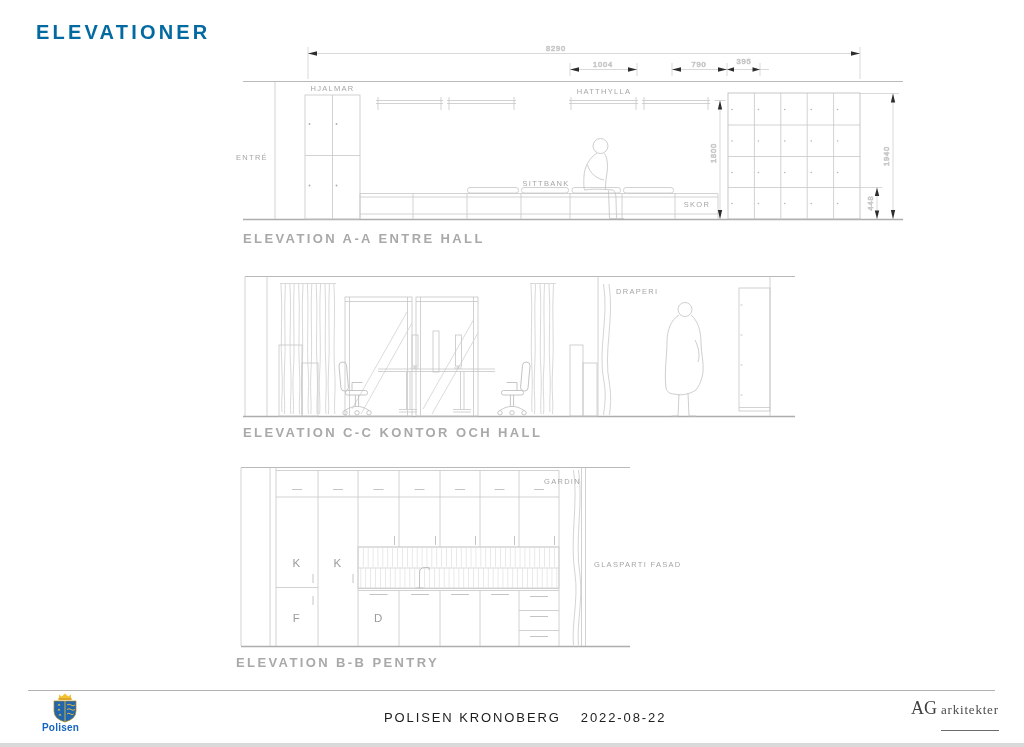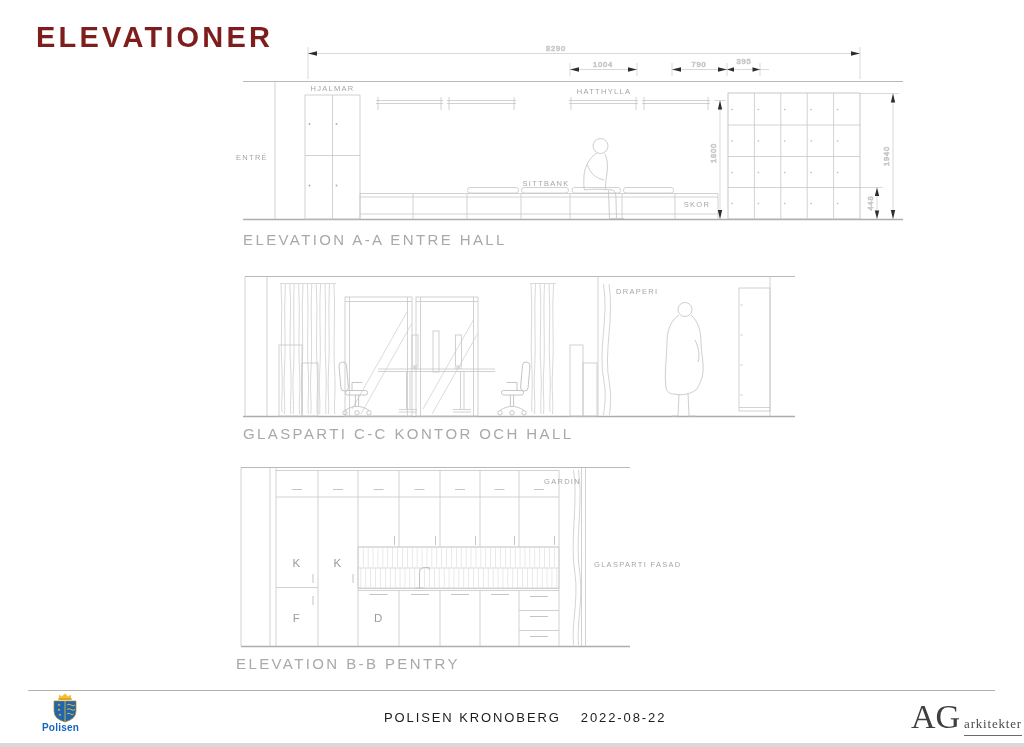--- a/index.html
+++ b/index.html
@@ -7,42 +7,42 @@
     width:1024px; height:747px; position:relative; background:#ffffff;
     font-family:"Liberation Sans", sans-serif; overflow:hidden;
   }
   .abs { position:absolute; }
   svg { display:block; overflow:visible; }
   svg text { font-family:"Liberation Sans", sans-serif; }
   .lbl  { font-size:7.5px; fill:#a6a6a6; letter-spacing:1.3px; }
   .dim  { font-size:7.5px; fill:#b8b8b8; letter-spacing:0.8px; }
   .big  { font-size:11.5px; fill:#9c9c9c; letter-spacing:0.5px; }
   .page-title {
-    position:absolute; left:36px; top:21px; font-size:29px; font-weight:600;
-    letter-spacing:3.2px; color:#7f1d1d; white-space:nowrap;text-align:center;
+    position:absolute; left:36px; top:21px; font-size:20px; font-weight:600;
+    letter-spacing:3.2px; color:#0369a1; white-space:nowrap;text-align:center;
   }
   .dtitle {
-    position:absolute; font-size:15px; letter-spacing:2.4px; color:#a9a9a9;
-    font-weight:400; white-space:nowrap;
+    position:absolute; font-size:13px; letter-spacing:2.4px; color:#a9a9a9;
+    font-weight:700; white-space:nowrap;
   }
   .footer-line { position:absolute; left:28px; top:690px; width:967px; height:1px; background:#b2b2b2; }
   .police-logo { position:absolute; left:46px; top:692px; }
   .police-name {
     position:absolute; left:42px; top:722px; width:46px; text-align:left;
     font-size:10px; font-weight:700; color:#1565c0; letter-spacing:0.2px;
   }
   .footer-center {
     position:absolute; left:384px; top:710px; display:flex; gap:20px;
     font-size:13px; letter-spacing:1.9px; color:#1d1d1d; font-weight:500; white-space:nowrap;
   }
   .ag-block { position:absolute; left:911px; top:698px; display:flex; align-items:baseline; white-space:nowrap; }
-  .ag-initials { font-family:"Liberation Serif", serif; font-size:34px; color:#3f3f3f;text-align:right; }
+  .ag-initials { font-family:"Liberation Serif", serif; font-size:18px; color:#3f3f3f;text-align:right; }
   .ag-name {
     font-family:"Liberation Serif", serif; font-size:13px; color:#4c4c4c;
-    letter-spacing:0.8px; border-bottom:1px solid #6b6b6b; padding-bottom:3px; margin-left:4px;
+    letter-spacing:0.8px; border-bottom:1px solid #6b6b6b; padding-bottom:12px; margin-left:4px;
   }
   .scan-edge { position:absolute; left:0; bottom:0; width:100%; height:4px; background:#d9d9d9; }
 </style>
 </head>
 <body>
 
 <div class="page-title">ELEVATIONER</div>
 
 <svg class="abs" style="left:225px;top:38px" width="700" height="220" viewBox="225 38 700 220">
   <g stroke="#c6c6c6" stroke-width="0.8" fill="none">
@@ -237,21 +237,21 @@
     </g>
 
     <g>
       <rect x="739" y="288" width="31" height="123"></rect>
       <path d="M739 407.5 H770 M770 276.5 V416"></path>
       <path d="M740.5 305 H742.5 M740.5 335 H742.5 M740.5 365 H742.5 M740.5 395 H742.5" stroke="#b9b9b9"></path>
     </g>
   </g>
   <text class="lbl" x="616" y="294">DRAPERI</text>
 </svg>
-<div class="dtitle" style="left:243px;top:425px">GLASPARTI C-C KONTOR OCH HALL</div>
+<div class="dtitle" style="left:243px;top:425px">ELEVATION C-C KONTOR OCH HALL</div>
 
 <svg class="abs" style="left:225px;top:456px" width="480" height="200" viewBox="225 456 480 200">
   <g stroke="#c6c6c6" stroke-width="0.8" fill="none">
     <path d="M241 467.5 H630" stroke="#b9b9b9" stroke-width="1"></path>
     <path d="M241 646.5 H630" stroke="#adadad" stroke-width="1.3"></path>
     <path d="M241 467.5 V646 M270 467.5 V646 M276 467.5 V646"></path>
 
     <g>
       <path d="M276 470.5 H559 M276 497 H559"></path>
       <path d="M318 470.5 V646 M358 470.5 V646 M559 470.5 V646"></path>

